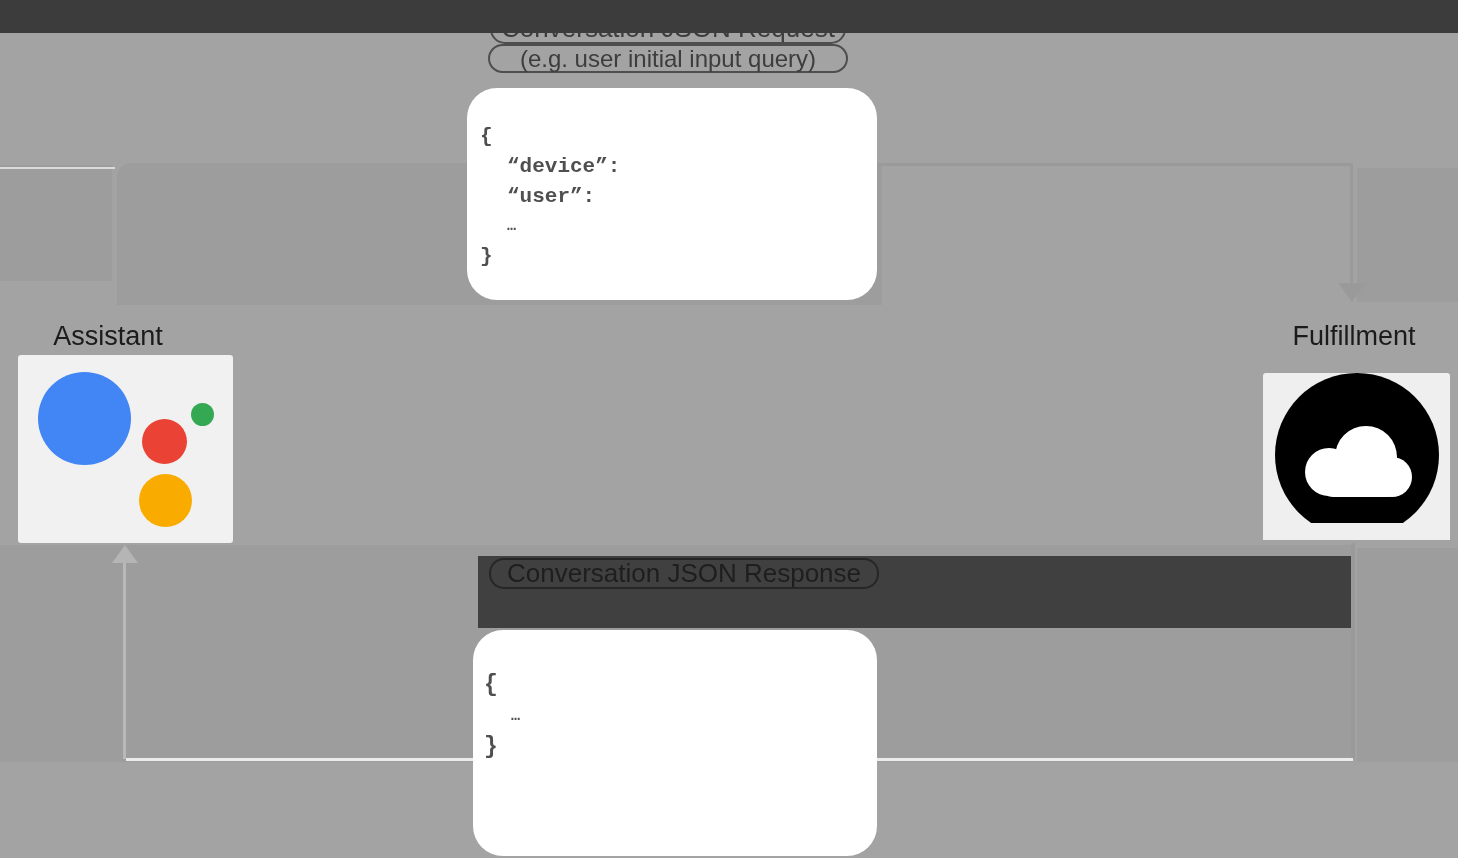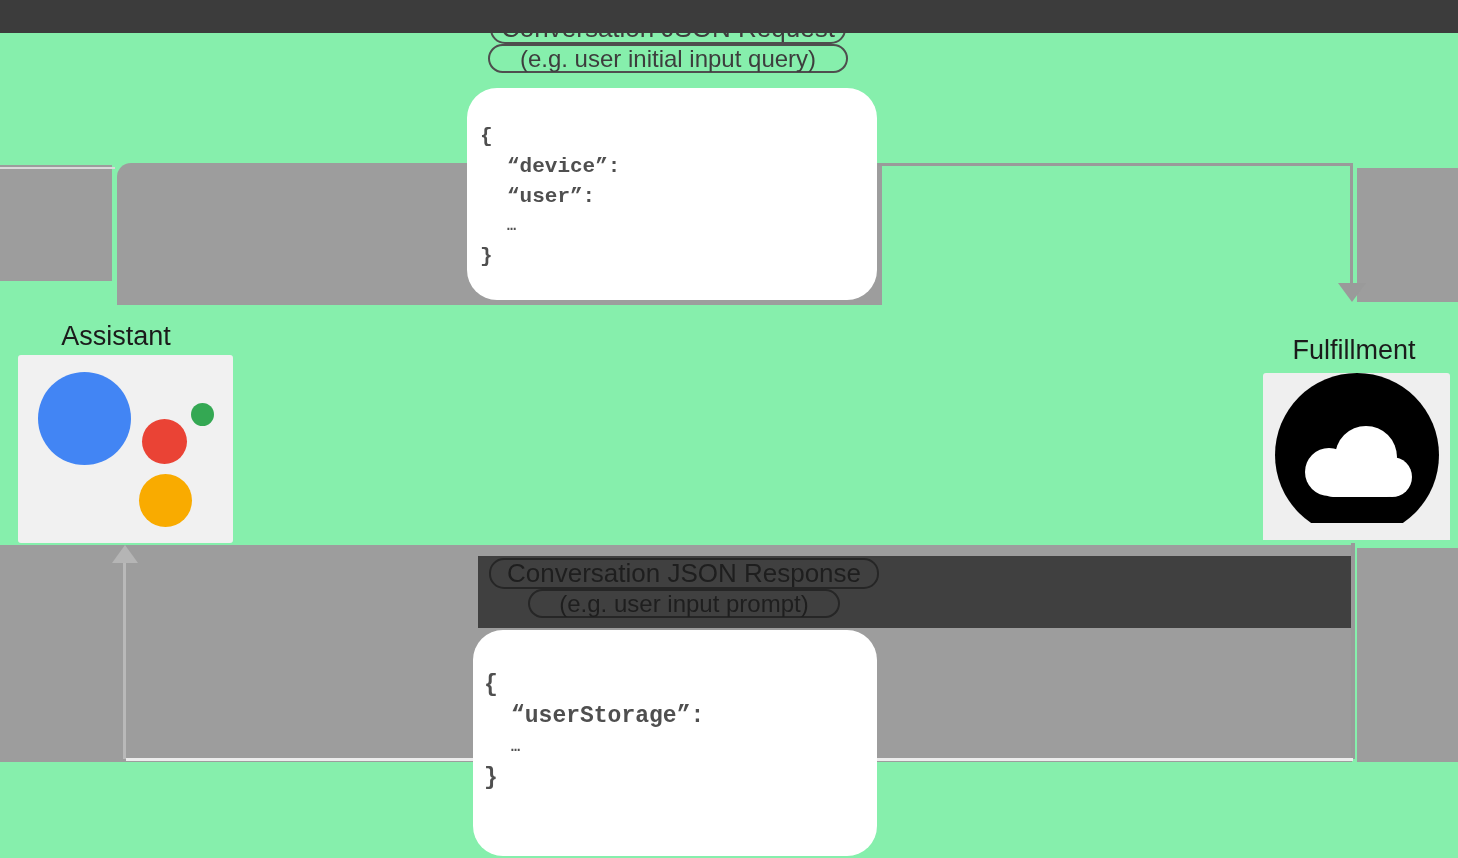--- a/index.html
+++ b/index.html
@@ -1,16 +1,16 @@
 <!DOCTYPE html>
 <html><head>
 <meta charset="utf-8">
 <style>
   html,body{margin:0;padding:0;background:#000;}
-  .canvas{position:relative;width:1458px;height:858px;background:#86efac;overflow:hidden;
+  .canvas{position:relative;width:1458px;height:858px;background:#a3a3a3;overflow:hidden;
           font-family:"Liberation Sans",sans-serif;}
 
   
   .grayfill{position:absolute;background:#9d9d9d;}
   .r-topleft{border-top-left-radius:14px;}
 
   
   .aline{position:absolute;background:#9a9a9a;}
   .aline-light{position:absolute;background:#dadada;}
   .aline-white{position:absolute;background:#ececec;}
@@ -75,22 +75,22 @@
 
   <div class="code-box box-req">
     <div class="cl brace">{</div>
     <div class="cl key">“device”:</div>
     <div class="cl key">“user”:</div>
     <div class="cl dots">…</div>
     <div class="cl brace">}</div>
   </div>
 
   <div class="band"></div>
-  <div class="band-label" style="left:16px;">Assistant</div>
-  <div class="band-label" style="left:1254px;margin-top:14px;">Fulfillment</div>
+  <div class="band-label" style="left:8px;">Assistant</div>
+  <div class="band-label" style="left:1254px;">Fulfillment</div>
 
   <div class="card" style="left:18px;top:355px;width:215px;height:188px;">
     <div class="circle" style="left:20px;top:17px;width:93px;height:93px;background:#4285f4;"></div>
     <div class="circle" style="left:124px;top:64px;width:45px;height:45px;background:#ea4335;"></div>
     <div class="circle" style="left:173px;top:48px;width:23px;height:23px;background:#34a853;"></div>
     <div class="circle" style="left:121px;top:119px;width:53px;height:53px;background:#f9ab00;"></div>
   </div>
 
   <div class="card" style="left:1263px;top:373px;width:187px;height:167px;background:#efefef;">
     <svg width="187" height="167" viewBox="0 0 187 167">
@@ -109,22 +109,20 @@
     <div class="grayfill" style="left:0;top:545px;width:1352px;height:217px;"></div>
     <div class="grayfill" style="left:1357px;top:548px;width:101px;height:214px;"></div>
     <div class="darkstrip" style="left:478px;top:556px;width:875px;height:72px;"></div>
     <div class="aline" style="left:1351px;top:543px;width:4px;height:216px;"></div>
     <div class="aline-white" style="left:126px;top:758px;width:1227px;height:3px;"></div>
     <div class="aline-light" style="left:123px;top:562px;width:3px;height:197px;background:#b9b9b9;"></div>
     <div class="arrow-up" style="left:112px;top:545px;"></div>
   </div>
 
   <div class="pill dark t-main" style="left:489px;top:558px;width:390px;height:31px;">Conversation JSON Response</div>
-  <div class="pill dark t-sub" style="left:528px;top:589px;width:312px;height:29px;">(e.g. user input prompt)</div>
 
   <div class="code-box box-resp">
     <div class="cl brace">{</div>
-    <div class="cl key">“userStorage”:</div>
     <div class="cl dots">…</div>
     <div class="cl brace">}</div>
   </div>
 
 </div>
 
 </body></html>

